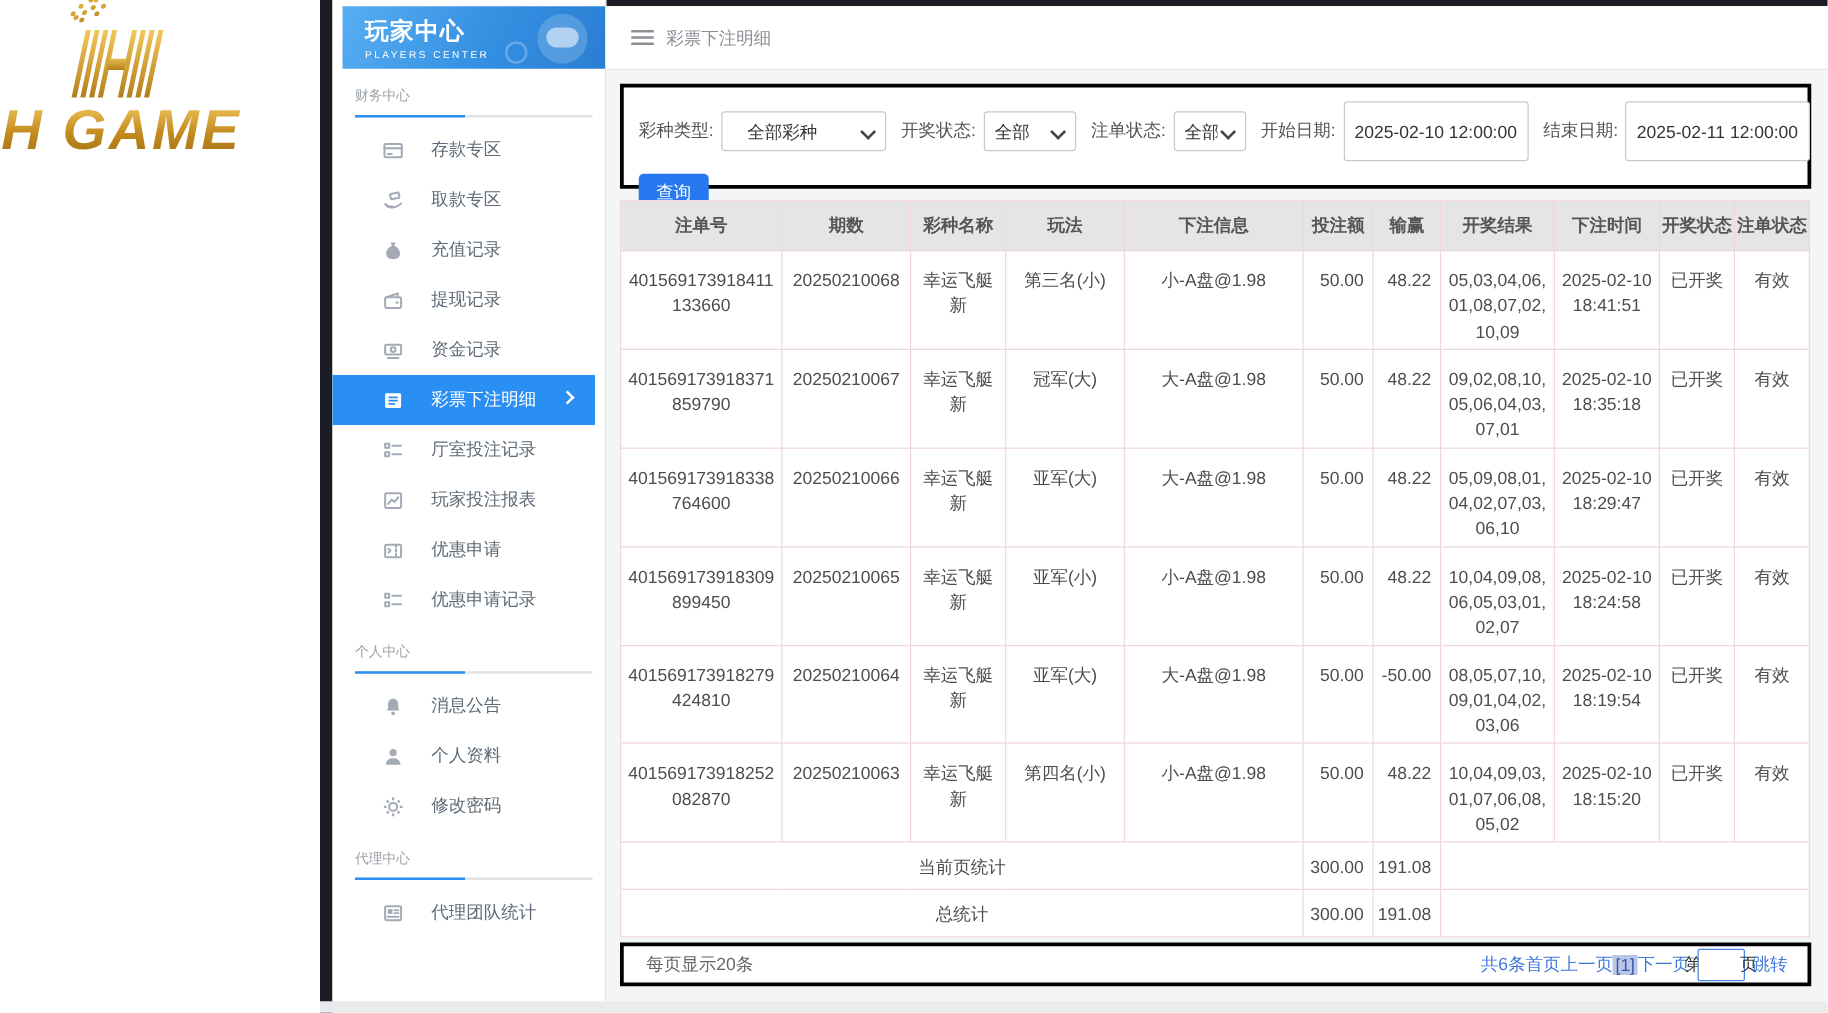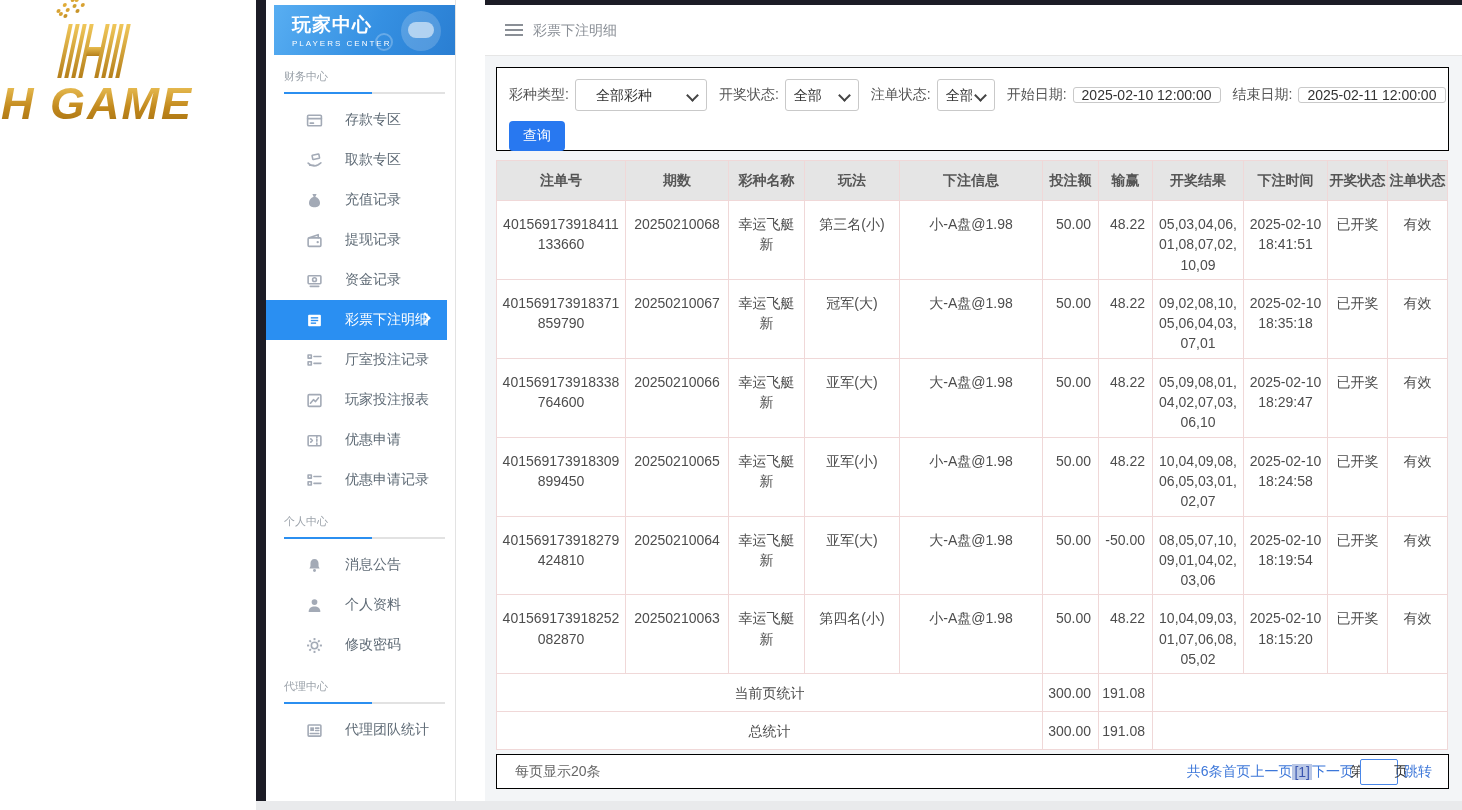--- a/index.html
+++ b/index.html
@@ -19,21 +19,21 @@
   .logo-text { font-size:45px; font-weight:bold; font-style:italic; letter-spacing:2px;
     background:linear-gradient(180deg,#edc45a 10%,#c38a1e 55%,#a87312 90%);
     -webkit-background-clip:text; background-clip:text; -webkit-text-fill-color:transparent; color:#c38a1e; }
 
   
   .dark-bar { position:absolute; left:256px; top:0; width:10px; height:810px; background:#1c1c26; }
   .top-strip { position:absolute; left:485px; top:0; width:977px; height:5px; background:#1c1c26; }
   .bottom-strip { position:absolute; left:256px; top:801px; width:1206px; height:9px; background:#e9eaec; }
 
   
-  .sidebar { position:absolute; left:266px; top:0; width:190px; height:801px; background:#fff;
+  .sidebar { position:absolute; left:266px; top:0; width:219px; height:801px; background:#fff;
              border-right:1px solid #e3e3e3; }
   .side-banner { position:absolute; left:8px; top:5px; right:0; height:50px; overflow:hidden;
     background:linear-gradient(115deg,#58aef2 0%,#3590e2 55%,#2a7ed2 100%); color:#fff; padding:7px 0 0 18px; }
   .side-banner h1 { font-size:19px; font-weight:bold; letter-spacing:1px; }
   .side-banner .sub { font-size:8px; letter-spacing:2px; margin-top:1px; }
   .banner-deco { position:absolute; right:14px; top:6px; width:40px; height:40px; border-radius:50%;
     background:rgba(255,255,255,.18); }
   .banner-deco:before { content:""; position:absolute; left:7px; top:11px; width:26px; height:16px; border-radius:8px;
     background:rgba(255,255,255,.55); }
   .banner-deco2 { position:absolute; right:62px; top:28px; width:18px; height:18px; border-radius:50%;
@@ -54,37 +54,37 @@
   .side-chevron { position:absolute; right:18px; top:14px; width:8px; height:8px;
     border-right:2px solid #fff; border-top:2px solid #fff; transform:rotate(45deg); }
 
   
   .main { position:absolute; left:485px; top:5px; width:977px; height:796px; background:#f3f5f7; }
   .topbar { position:relative; height:51px; background:#fff; border-bottom:1px solid #e6e6e6; }
   .burger { position:absolute; left:20px; top:19px; width:18px; height:13px; cursor:pointer; }
   .burger i { display:block; height:2px; background:#8a8f96; margin-bottom:3px; }
   .topbar-title { position:absolute; left:48px; top:17px; font-size:14px; color:#8a8f96; }
 
-  .card { background:#fff; border:1px solid #000000; position:absolute; left:11px; width:953px; }
+  .card { background:#fff; border:3px solid #000000; position:absolute; left:11px; width:953px; }
 
   
   .filter-card { top:62px; height:84px; padding:11px 12px; }
   .filter-row { display:flex; align-items:center; gap:6px; flex-wrap:nowrap; }
   .f-label { font-size:14px; color:#555; white-space:nowrap; margin-left:6px; }
   .f-label:first-child { margin-left:0; }
   .sel-wrap { position:relative; display:inline-block; }
   .sel-wrap:after { content:""; position:absolute; right:10px; top:12px; width:7px; height:7px;
     border-right:2px solid #444; border-bottom:2px solid #444; transform:rotate(45deg); pointer-events:none; }
   select { -webkit-appearance:none; appearance:none; height:32px; border:1px solid #c9c9c9; border-radius:3px;
     background:#fff; font-size:14px; color:#333; padding:0 22px 0 8px;
     font-family:"Liberation Sans","DejaVu Sans",sans-serif; }
   .sel-lottery select { width:132px;padding-left:20px; }
   .sel-draw select { width:74px; }
   .sel-order select { width:58px; }
-  input.date { height:16px; width:148px; border:1px solid #c9c9c9; border-radius:3px; font-size:14px; color:#333;
+  input.date { height:48px; width:148px; border:1px solid #c9c9c9; border-radius:3px; font-size:14px; color:#333;
     padding:0 8px; font-family:"Liberation Sans","DejaVu Sans",sans-serif; }
   .query-btn { margin-top:10px; width:56px; height:30px; background:#2878f0; color:#fff; font-size:14px;
     border:none; border-radius:4px; cursor:pointer; font-family:"Liberation Sans","DejaVu Sans",sans-serif; }
 
   
   .table-card { top:155px; border:none; background:transparent; }
   table { border-collapse:collapse; table-layout:fixed; width:951px; background:#fff; }
   th { background:#e5e5e5; font-size:14px; font-weight:bold; color:#555; height:40px; }
   th,td { border:1px solid #f0d8d8; text-align:center; }
   td { font-size:14px; color:#4d4d4d; vertical-align:top; padding:13px 3px 4px 3px; line-height:1.45;

